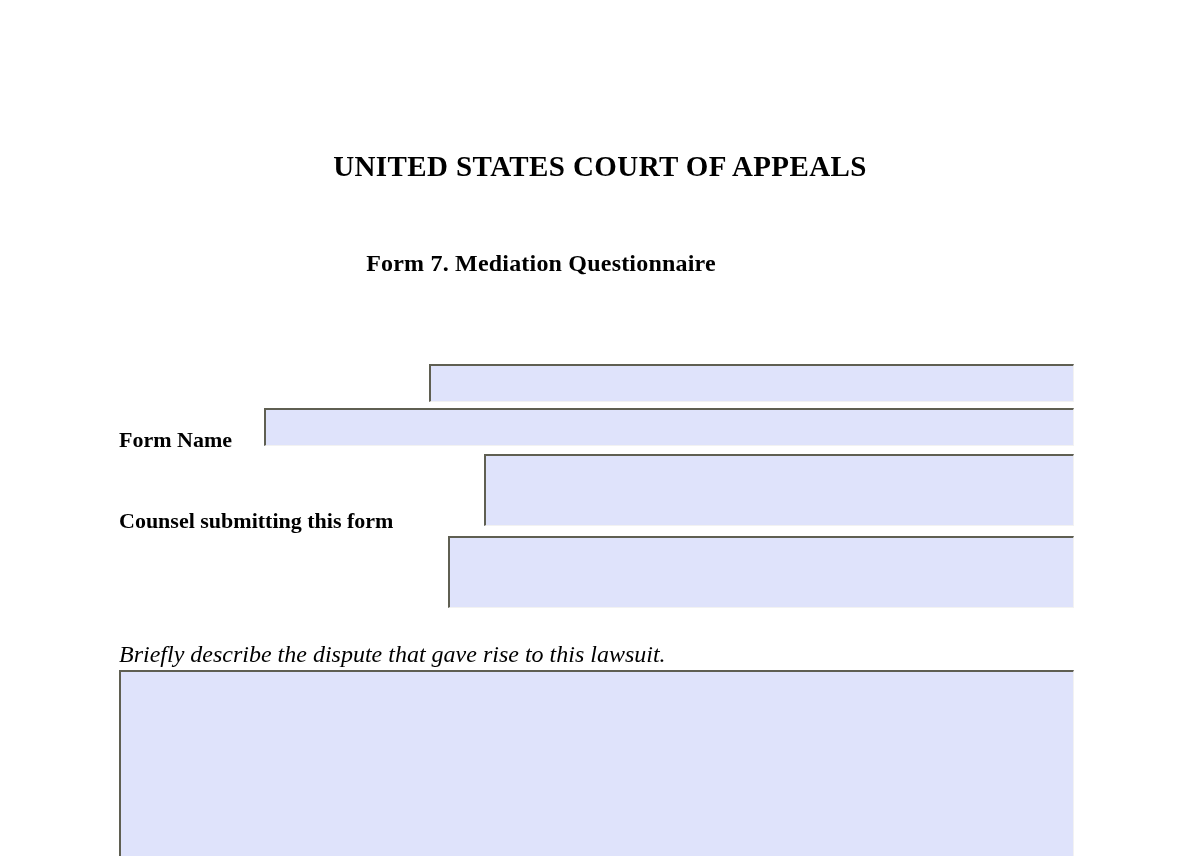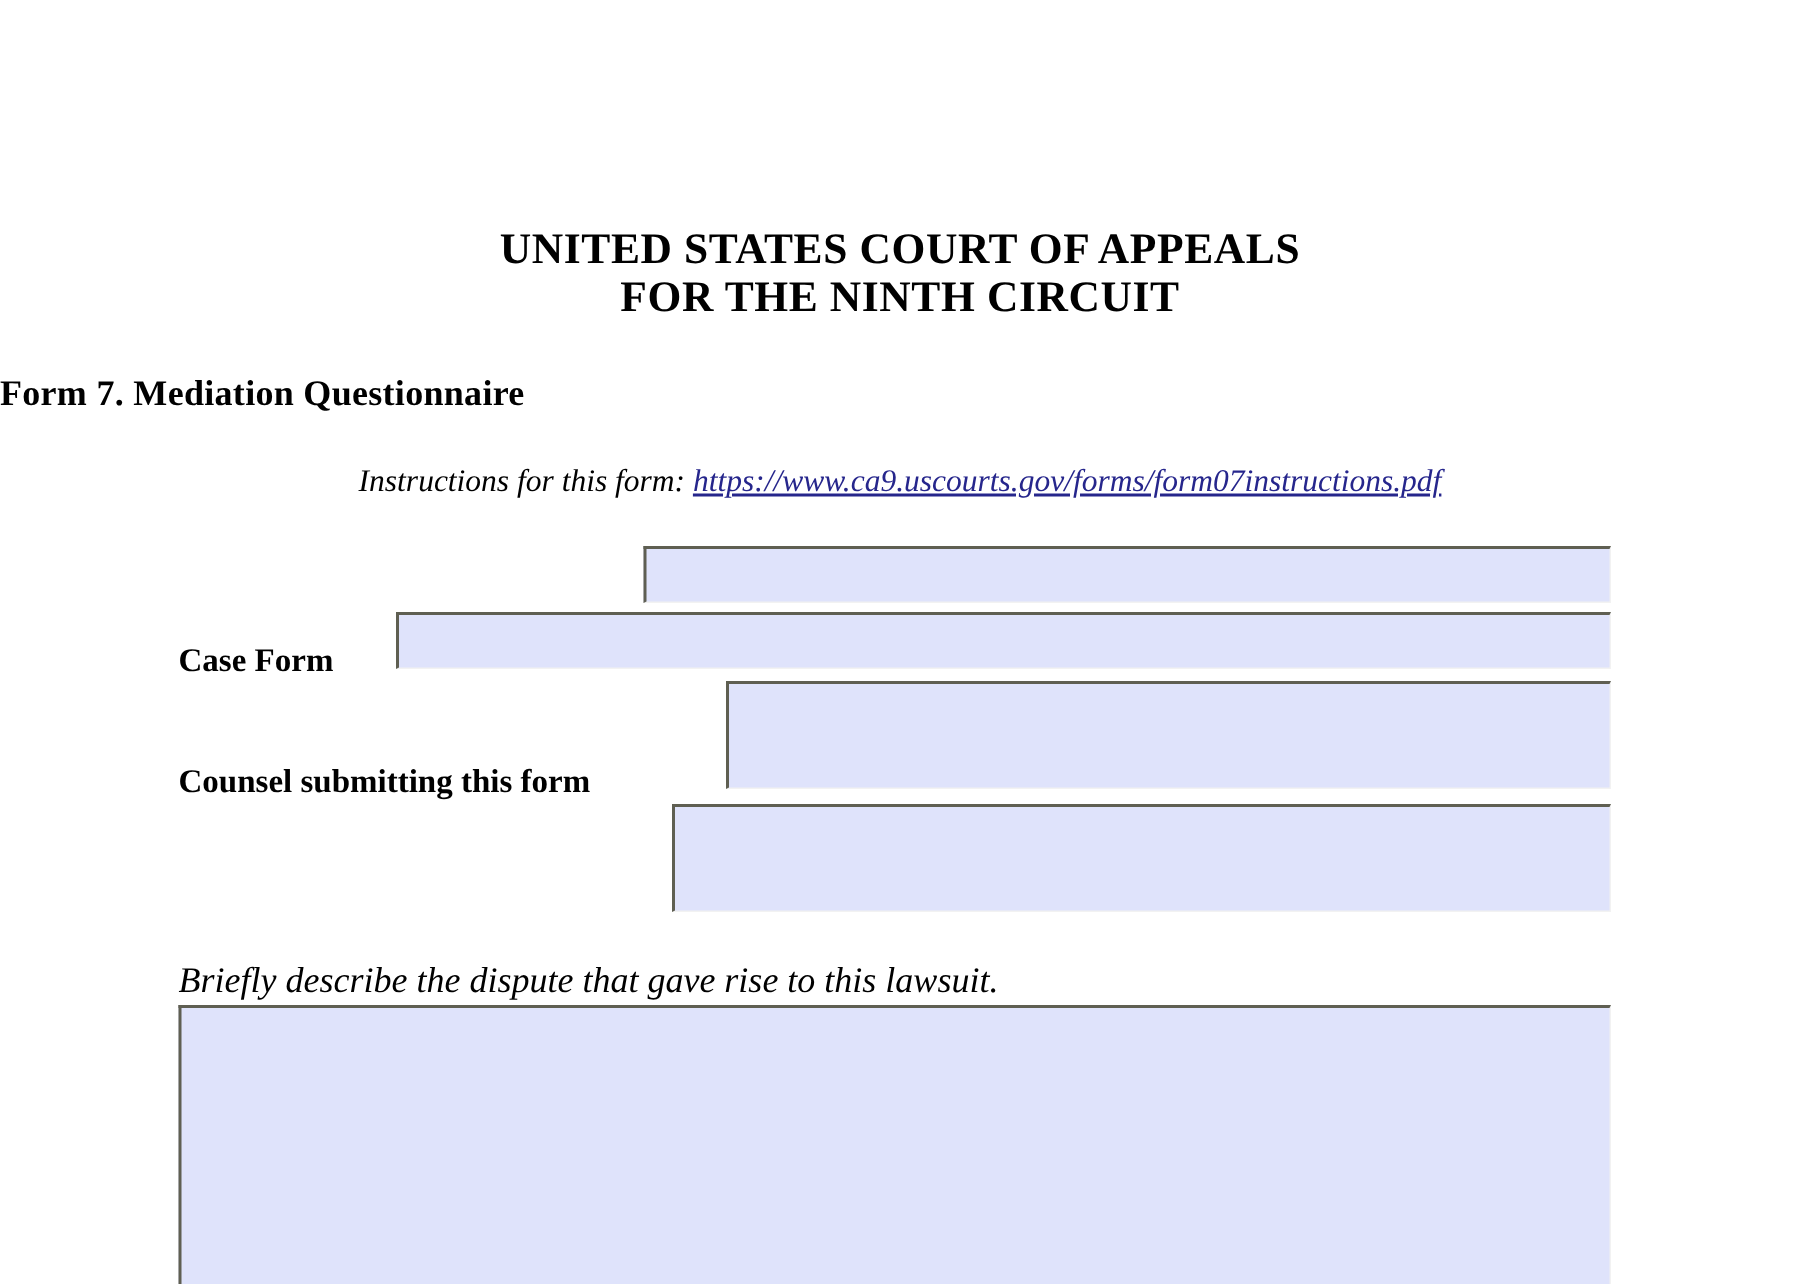--- a/index.html
+++ b/index.html
@@ -33,20 +33,21 @@
     font-size: 29px;
     font-weight: bold;
     letter-spacing: 0.4px;
     line-height: 32px;
   }
   .form-title {
     position: absolute;
     left: 0;
     top: 250px;
     width: 1082px;
+    text-align: center;
     font-size: 24px;
     font-weight: bold;
     letter-spacing: 0.2px;
   }
 
   
   .instructions {
     position: absolute;
     left: 0;
     top: 308px;
@@ -97,33 +98,28 @@
     white-space: nowrap;
   }
 </style>
 </head>
 <body>
 
 <div class="page">
 
   <div class="title-block">
     <div class="title-line">UNITED STATES COURT OF APPEALS</div>
-    <div class="title-line">FOR THE NINTH CIRCUIT</div>
   </div>
 
   <div class="form-title">Form 7. Mediation Questionnaire</div>
 
-  <div class="instructions">
-    <span class="lead">Instructions for this form:</span>
-    <a href="#">https://www.ca9.uscourts.gov/forms/form07instructions.pdf</a>
-  </div>
 
   <input class="input-box" type="text" style="left: 429px; top: 364px; width: 645px; height: 38px;" placeholder="">
 
-  <div class="field-label" style="left:119px; top:427px;">Case Form</div>
+  <div class="field-label" style="left:119px; top:427px;">Form Name</div>
   <input class="input-box" type="text" style="left: 264px; top: 408px; width: 810px; height: 38px;" placeholder="">
 
   <div class="field-label" style="left:119px; top:508px;">Counsel submitting this form</div>
   <textarea class="input-box" style="left: 484px; top: 454px; width: 590px; height: 72px;" placeholder=""></textarea>
 
   <textarea class="input-box" style="left: 448px; top: 536px; width: 626px; height: 72px;" placeholder=""></textarea>
 
   <div class="prompt-italic" style="left:119px; top:641px;">Briefly describe the dispute that gave rise to this lawsuit.</div>
   <textarea class="input-box" style="left: 119px; top: 670px; width: 955px; height: 200px;" placeholder=""></textarea>
 

